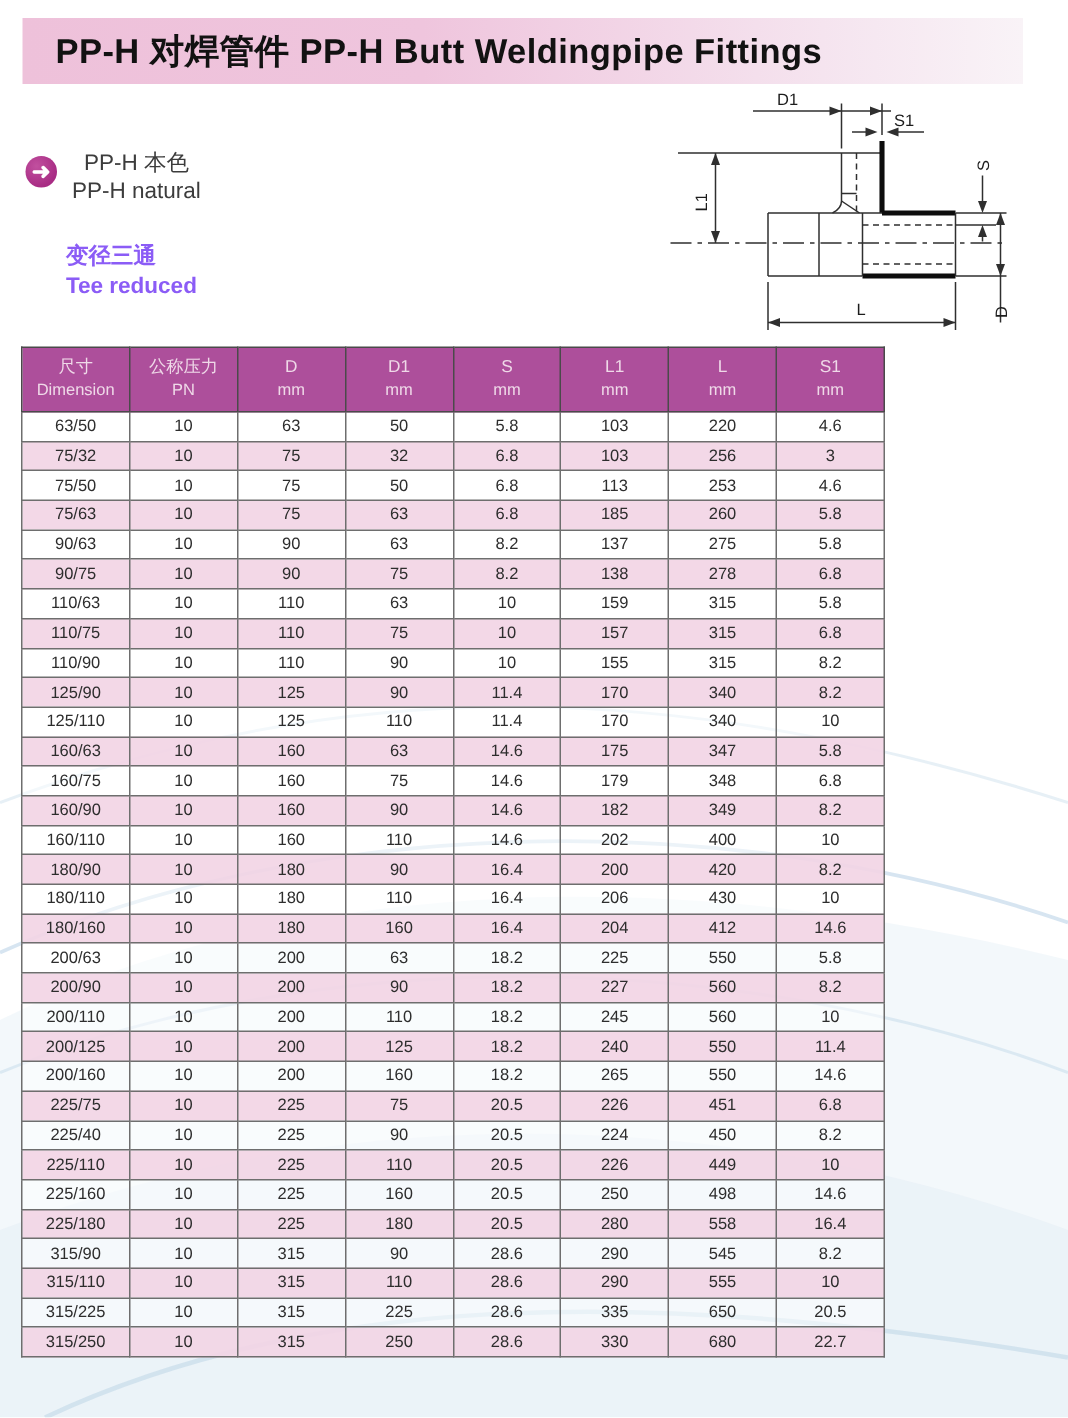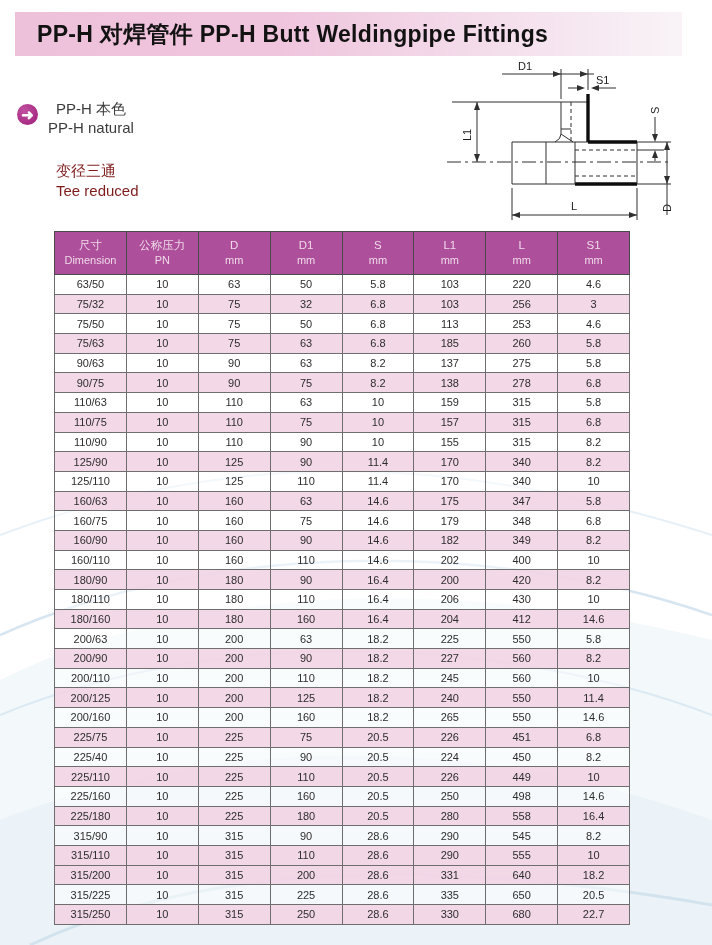--- a/index.html
+++ b/index.html
@@ -16,31 +16,31 @@
   .title-bar h1{
     margin:0 0 0 22px;font-size:23px;font-weight:bold;color:#121212;letter-spacing:.3px;
   }
   .intro-icon{
     position:absolute;left:17px;top:104px;width:21px;height:21px;border-radius:50%;z-index:2;
     background:radial-gradient(circle at 35% 32%,#c1509f 0%,#a82c84 70%);
     color:#fff;display:flex;align-items:center;justify-content:center;
     font-size:15px;font-weight:bold;line-height:1;
   }
   .material{position:absolute;left:48px;top:99px;z-index:2;font-size:15px;color:#3c3c3c;line-height:19px;text-align:center;}
-  .product{position:absolute;left:56px;top:161px;z-index:2;font-size:15px;color:#7f1d1d;line-height:20px;}
+  .product{position:absolute;left:44px;top:161px;z-index:2;font-size:15px;color:#8b5cf6;line-height:20px;font-weight:bold;}
   .diagram{position:absolute;left:440px;top:57px;width:272px;height:172px;z-index:2;}
   .diagram .thin{stroke:#2f2f2f;stroke-width:1;fill:none;}
   .diagram .thick{stroke:#0d0d0d;stroke-width:3.4;fill:none;}
   .diagram .dash{stroke:#2f2f2f;stroke-width:1;fill:none;stroke-dasharray:4 3;}
   .diagram .cline{stroke:#2f2f2f;stroke-width:1;fill:none;stroke-dasharray:14 4 3 4;}
   .diagram .arrow{fill:#2f2f2f;stroke:none;}
   .diagram text{font-size:11px;fill:#1c1c1c;font-family:"Liberation Sans",sans-serif;}
   .spec-table{
     position:absolute;left:14px;top:231px;width:576px;z-index:1;
-    border-collapse:collapse;table-layout:fixed;margin-left:40px;
+    border-collapse:collapse;table-layout:fixed;
   }
   .spec-table th{
     background:#ad4f9b;color:#efd9e8;font-weight:normal;font-size:11px;
     height:42px;border:1px solid #4a4a4a;padding:0;line-height:1.45;
   }
   .spec-table th .h1{font-size:11.5px;}
   .spec-table td{
     height:18.7px;font-size:11px;color:#2d2d2d;text-align:center;
     border:1px solid #6e6e6e;padding:0;
   }
@@ -471,30 +471,20 @@
         <tr class="pink">
           <td>315/110</td>
           <td>10</td>
           <td>315</td>
           <td>110</td>
           <td>28.6</td>
           <td>290</td>
           <td>555</td>
           <td>10</td>
         </tr>
-        <tr class="pink">
-          <td>315/200</td>
-          <td>10</td>
-          <td>315</td>
-          <td>200</td>
-          <td>28.6</td>
-          <td>331</td>
-          <td>640</td>
-          <td>18.2</td>
-        </tr>
         <tr class="white">
           <td>315/225</td>
           <td>10</td>
           <td>315</td>
           <td>225</td>
           <td>28.6</td>
           <td>335</td>
           <td>650</td>
           <td>20.5</td>
         </tr>

